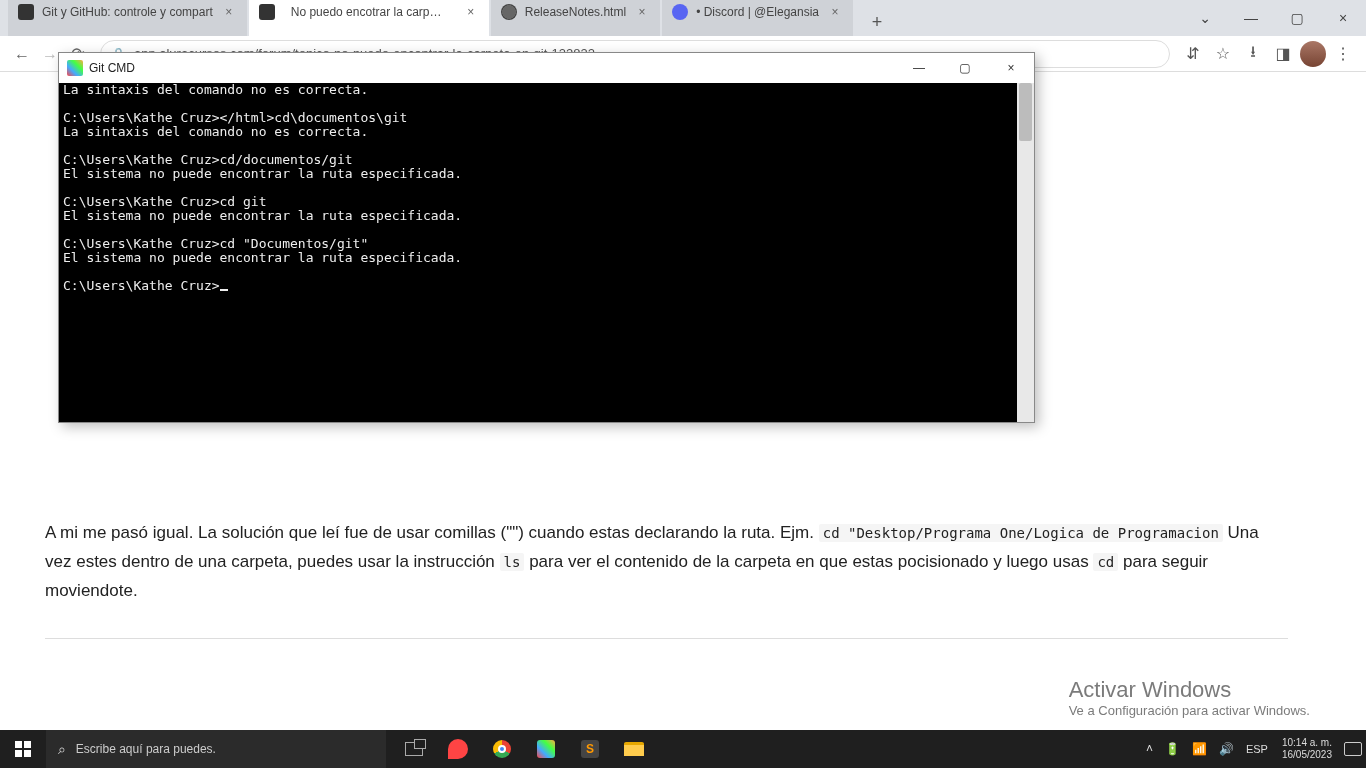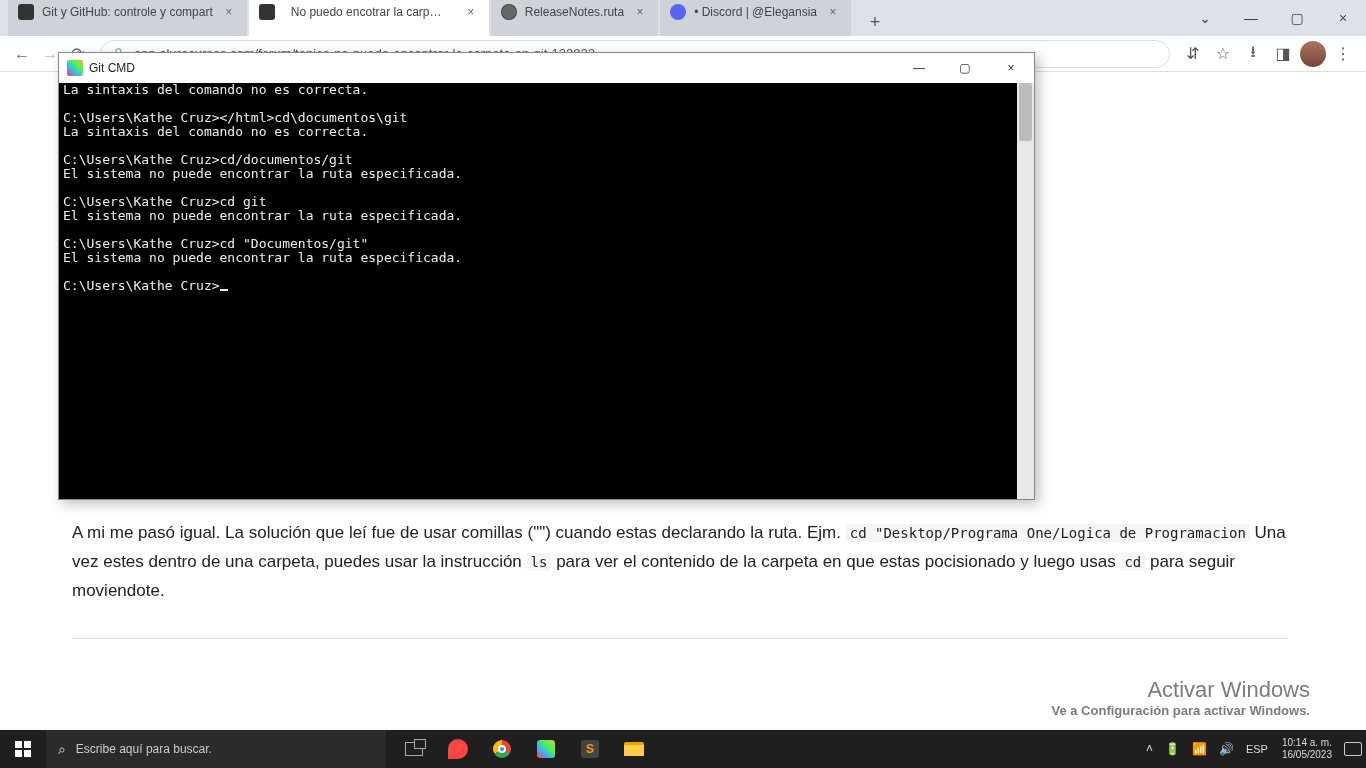--- a/index.html
+++ b/index.html
@@ -40,41 +40,41 @@
   .addr .lock { font-size:12px; margin-right:8px; color:#555; }
   .tool-right { display:flex; align-items:center; }
   .tool-right .b { width:30px; height:30px; display:flex; align-items:center;
                    justify-content:center; color:#555; font-size:16px; }
   .avatar { width:26px; height:26px; border-radius:50%; background:linear-gradient(#a76,#743); }
   .dots { font-size:18px; letter-spacing:0; }
 
   
   .page { position:absolute; left:0; top:72px; right:0; bottom:38px;
           overflow:hidden; font-size:16px; color:#333; }
-  .page-inner { padding:430px 78px 0 72px; position:relative; }
+  .page-inner { padding:430px 78px 0 45px; position:relative; }
   .reply-line { font-size:17px; line-height:1.7; color:#222; }
   .reply-line code { font-family:Consolas,monospace; font-size:14px;
                      background:#f5f5f5; padding:1px 4px; border-radius:2px;}
   .sep { border:0; border-top:1px solid #ddd; margin:32px 0 24px 0; }
   .author-row { display:flex; align-items:center; position:relative; }
   .author-ava { width:46px; height:46px; border-radius:50%; border:3px solid #2aa3e0;
                 background:radial-gradient(circle at 50% 35%,#f2c6a0 0 40%,#fff 41% 55%,#3a3a3a 56%);
                 margin-right:14px; }
   .author-meta { font-size:14px; color:#666; }
   .author-meta a { color:#1676c4; font-weight:bold; text-decoration:none; }
   .author-role { font-size:12px; font-style:italic; color:#888; }
   .reply-date { position:absolute; right:0; top:4px; font-size:13px; color:#888; }
 
-  .activate { position:absolute; right:56px; bottom:50px; text-align:right;
+  .activate { position:absolute; right:56px; bottom:50px; text-align:left;
               color:#7b7b7b; }
   .activate .big { font-size:22px; }
-  .activate .small { font-size:13px;font-weight:bold; }
-
-  
-  .cmd { position:absolute; left:58px; top:52px; width:977px; height:448px;
+  .activate .small { font-size:13px; }
+
+  
+  .cmd { position:absolute; left:58px; top:52px; width:977px; height:371px;
          background:#000; border:1px solid #888; box-shadow:4px 4px 12px rgba(0,0,0,.25);
          display:flex; flex-direction:column; z-index:50; }
   .cmd-title { height:30px; background:#fff; display:flex; align-items:center;
                padding-left:8px; font-size:12px; color:#222; }
   .cmd-ico { width:16px; height:16px; margin-right:6px;
              background:linear-gradient(45deg,#f44,#4af,#4f4,#fa4); border-radius:2px; }
   .cmd-ctrls { margin-left:auto; display:flex; }
   .cmd-ctrls .cb { width:46px; height:30px; display:flex; align-items:center;
                    justify-content:center; font-size:12px; color:#333; }
   .cmd-body { flex:1; position:relative; background:#000; }
@@ -134,21 +134,21 @@
     <span class="ttxt">Git y GitHub: controle y compart</span>
     <span class="close">×</span>
   </div>
   <div class="tab active">
     <span class="fav"></span>
     <span class="ttxt">No puedo encotrar la carpeta en</span>
     <span class="close">×</span>
   </div>
   <div class="tab inactive">
     <span class="fav globe round"></span>
-    <span class="ttxt">ReleaseNotes.ruta</span>
+    <span class="ttxt">ReleaseNotes.html</span>
     <span class="close">×</span>
   </div>
   <div class="tab inactive">
     <span class="fav discord round"></span>
     <span class="ttxt">• Discord | @Elegansia</span>
     <span class="close">×</span>
   </div>
   <div class="newtab">+</div>
 
   <div class="win-right">
@@ -238,21 +238,21 @@
   <div class="start">
     <div class="win">
         <span></span>
         <span></span>
         <span></span>
         <span></span>
       </div>
   </div>
   <div class="search">
     <span class="mag">⌕</span>
-    <span>Escribe aquí para buscar.</span>
+    <span>Escribe aquí para puedes.</span>
   </div>
   <div class="tb-icons">
     <div class="ti">
         <div class="taskview"></div>
       </div>
     <div class="ti">
         <div class="brave"></div>
       </div>
     <div class="ti">
         <div class="chromeico"></div>

